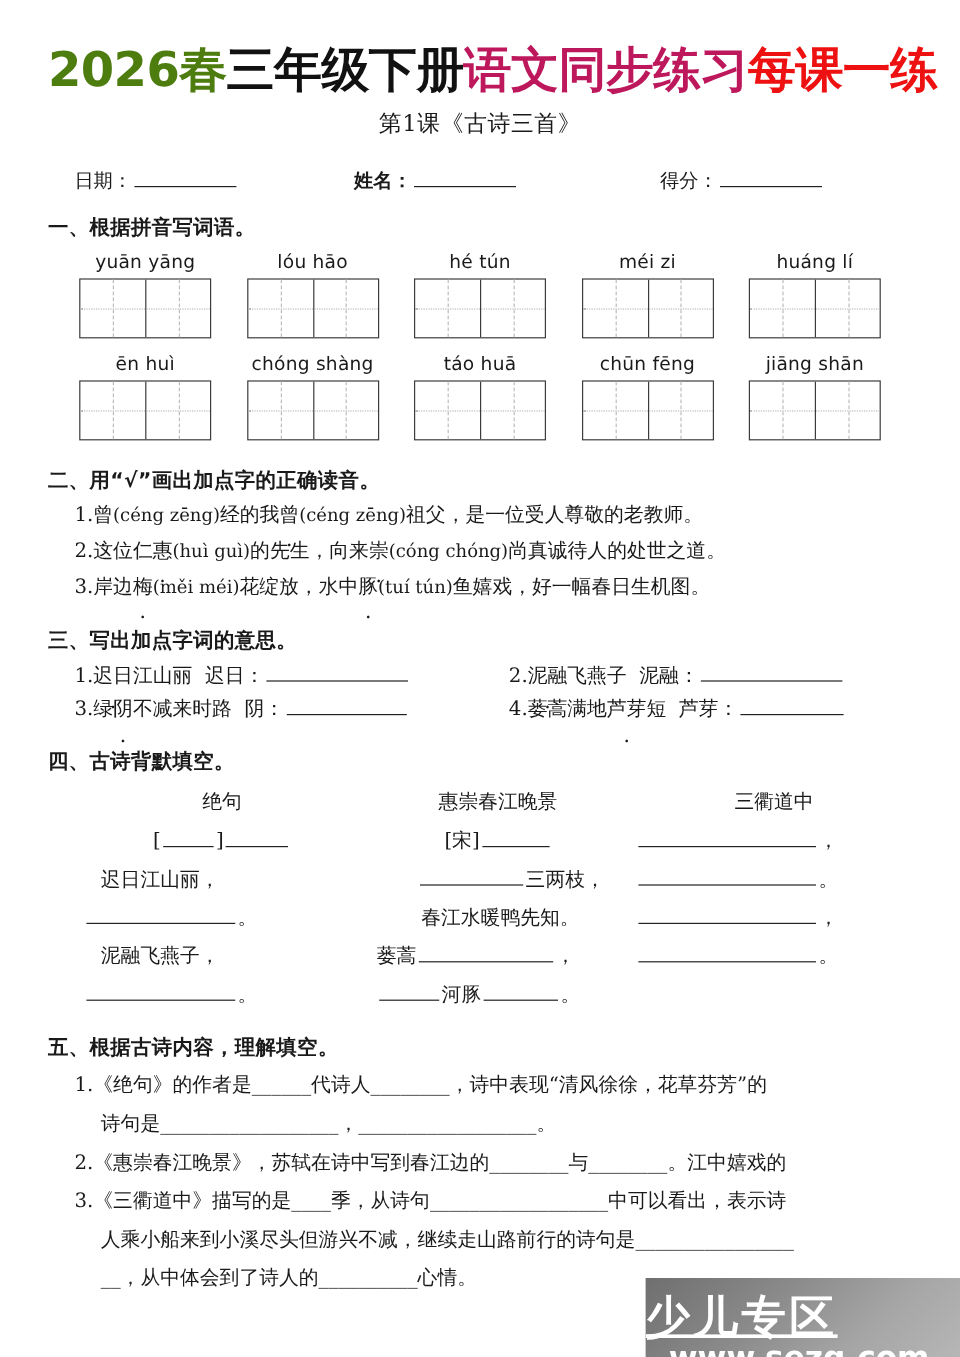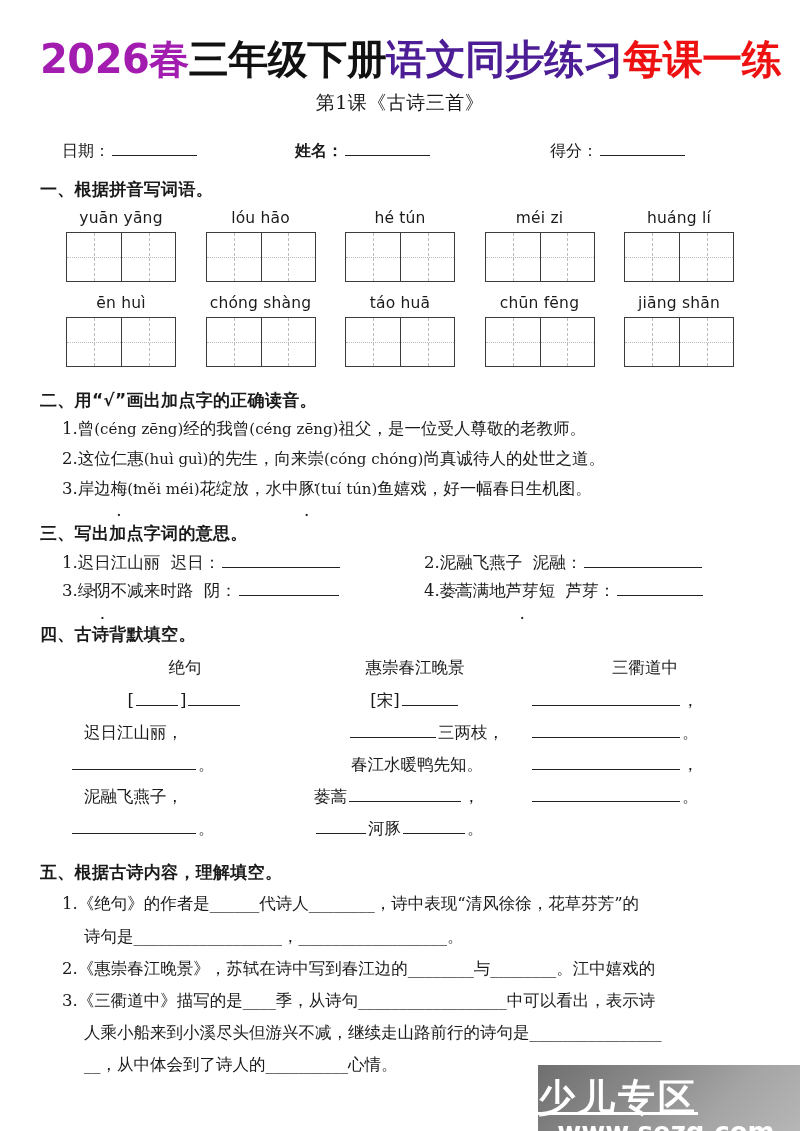--- a/index.html
+++ b/index.html
@@ -215,21 +215,21 @@
     letter-spacing: 0px;
     color: #ffffff;
   }
 </style>
 </head>
 <body>
 
 <div class="page">
 
   <div class="title">
-    <span class="seg" style="color:#a21caf">2026春</span><span class="seg" style="color:#111111">三年级下册</span><span class="seg" style="color:#4c1d95">语文同步练习</span><span class="seg" style="color:#ee1111">每课一练</span>
+    <span class="seg" style="color:#4d7c0f">2026春</span><span class="seg" style="color:#111111">三年级下册</span><span class="seg" style="color:#be185d">语文同步练习</span><span class="seg" style="color:#ee1111">每课一练</span>
   </div>
   <div class="subtitle">第1课《古诗三首》</div>
 
   <div class="meta-row">
     <div class="meta-field f1">
       <span class="meta-label">日期：</span>
       <span class="blank bl-85"></span>
     </div>
     <div class="meta-field f2">
       <span class="meta-label">姓名：</span>

